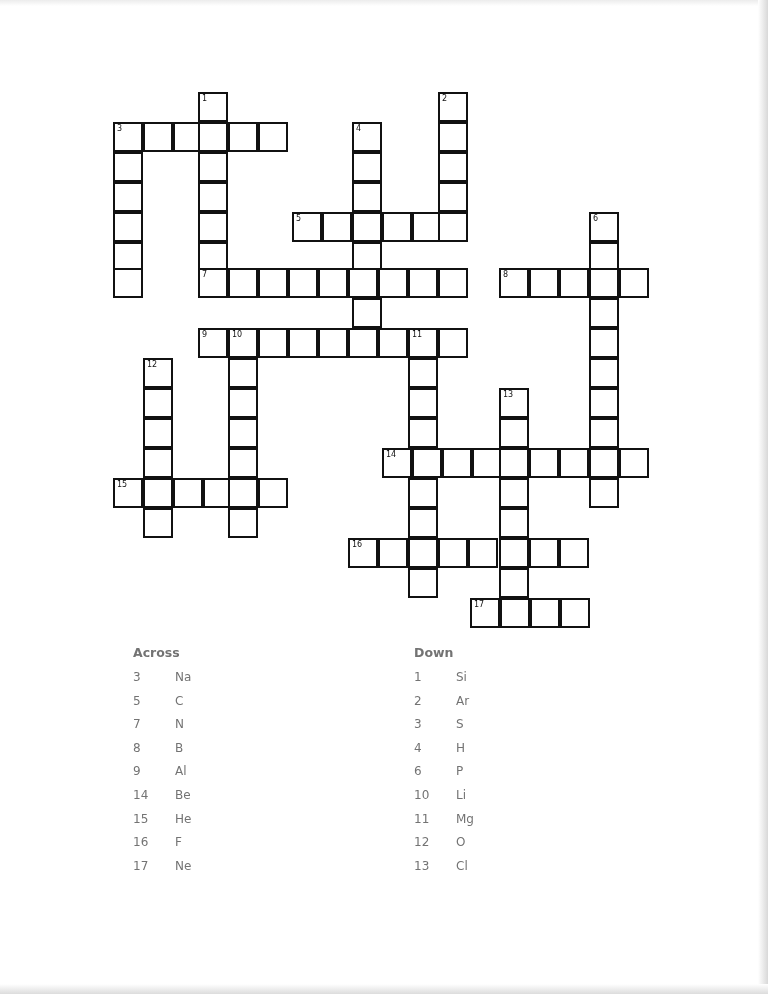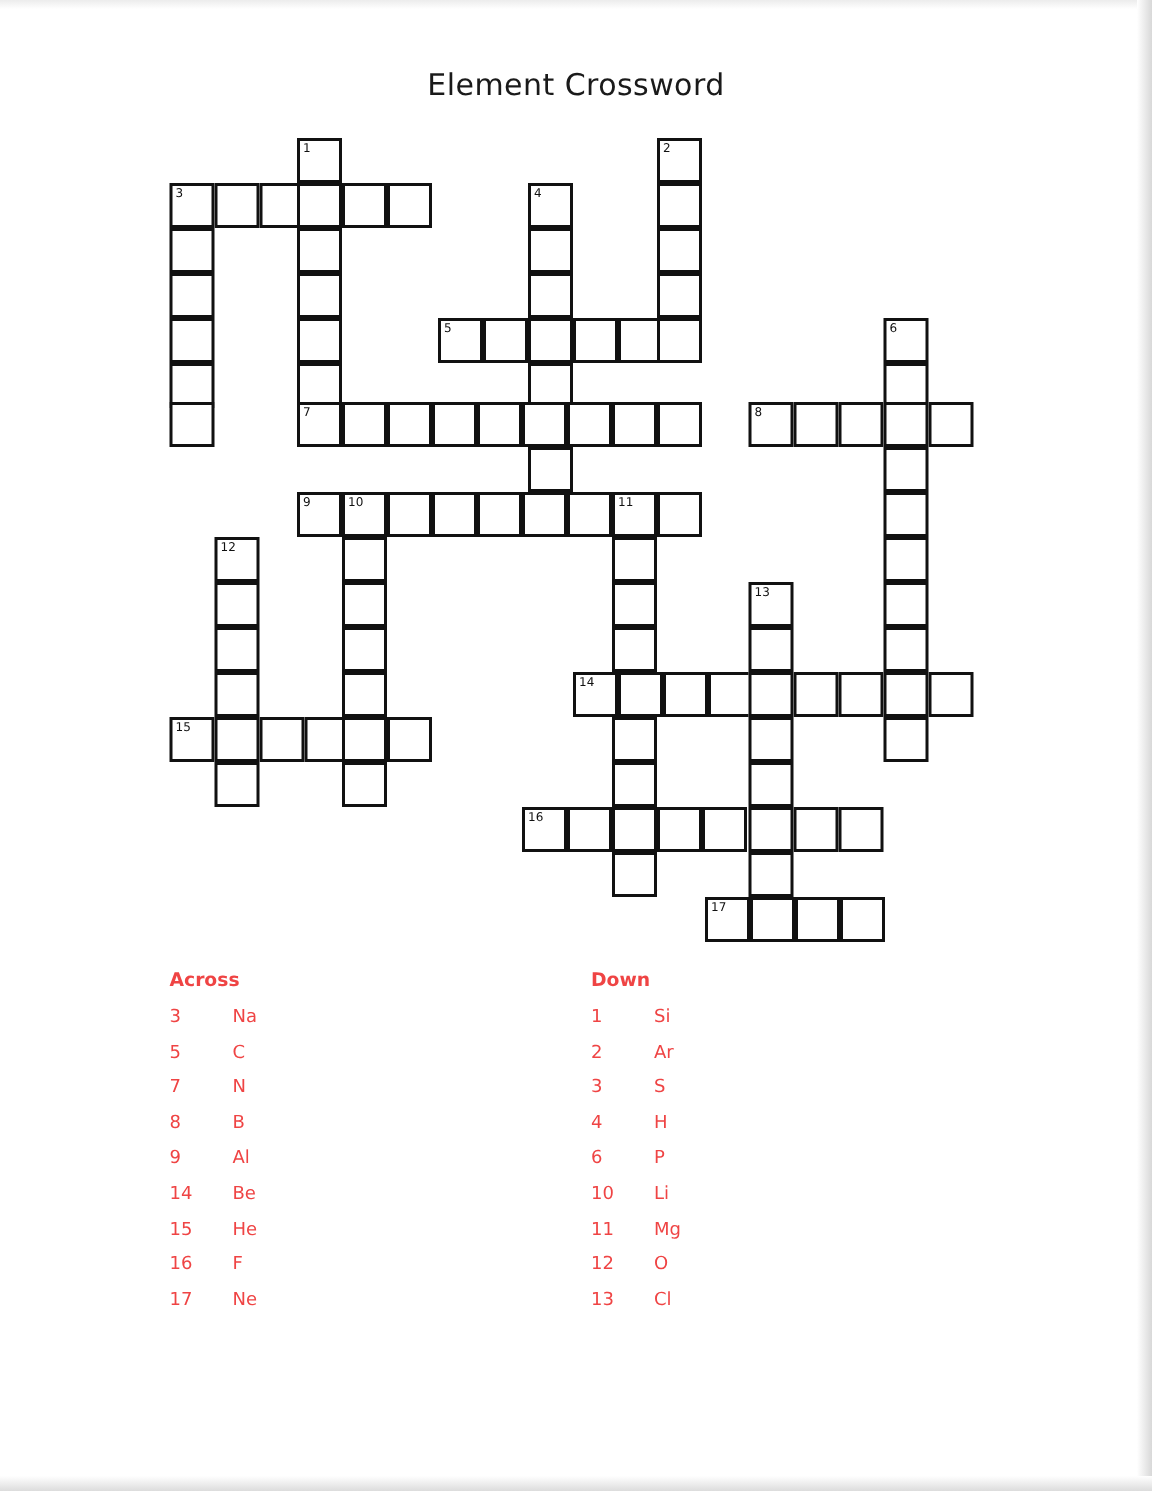--- a/index.html
+++ b/index.html
@@ -81,21 +81,22 @@
     position: absolute;
     left: 0;
     top: 645px;
     width: 768px;
     height: 250px;
   }
   .clue-col {
     position: absolute;
     top: 0;
     font-size: 12px;
-    color: #ef4444;
+    color: #737373;
+    margin-left: 20px;
   }
   .clue-col.across { left: 113px; }
   .clue-col.down { left: 394px; }
   .clue-head {
     font-weight: bold;
     font-size: 12.5px;
     margin-bottom: 10px;
   }
   .clue-row {
     height: 23.6px;
@@ -111,21 +112,20 @@
   }
 </style>
 </head>
 <body>
 
 <div class="page">
   <div class="page-edge-top"></div>
   <div class="page-edge-right"></div>
   <div class="page-edge-bottom"></div>
 
-  <div id="title">Element Crossword</div>
 
   <div id="grid">
       <div class="cell" style="left: 198px; top: 92px;">
         <span class="num">1</span>
       </div>
       <div class="cell" style="left: 438px; top: 92px;">
         <span class="num">2</span>
       </div>
       <div class="cell" style="left: 113px; top: 122px;">
         <span class="num">3</span>

